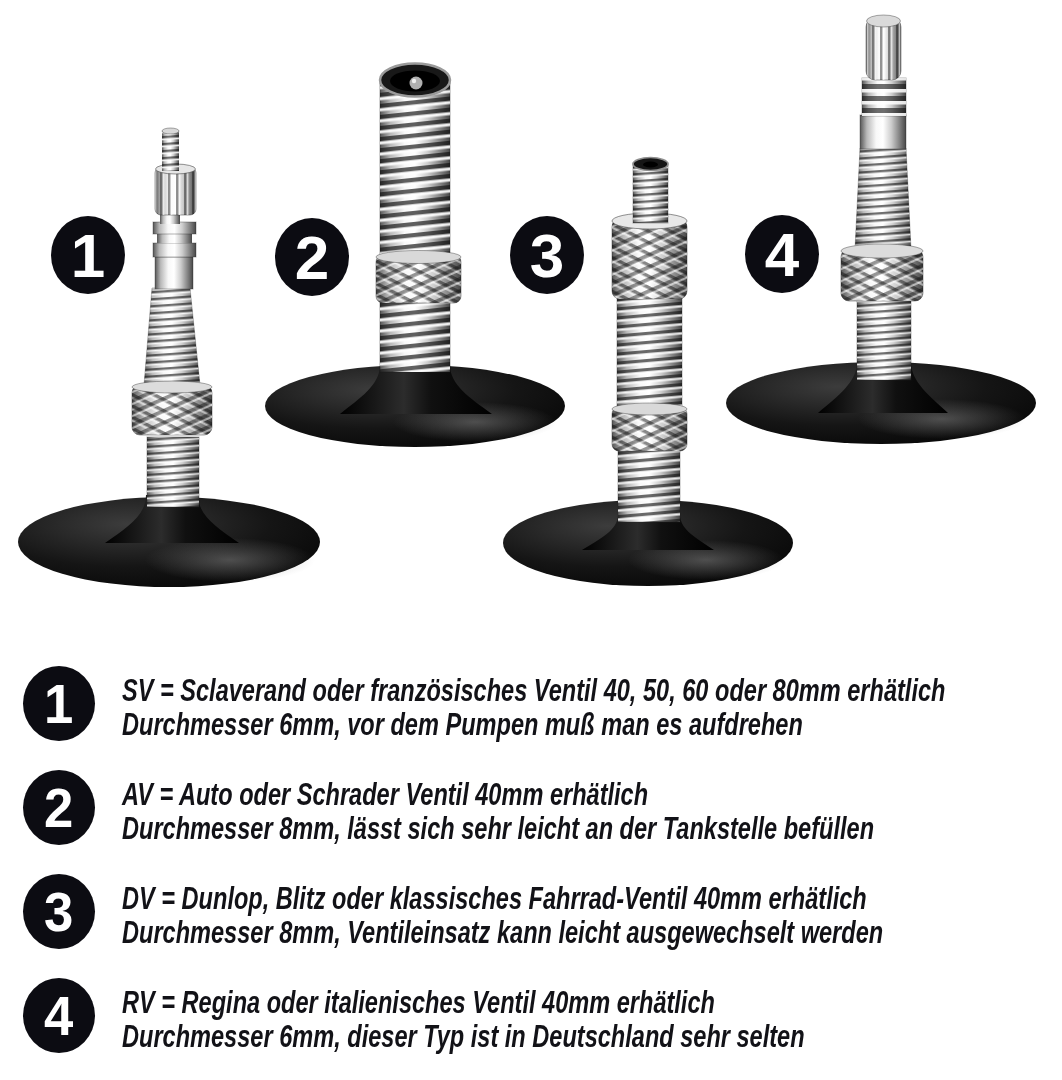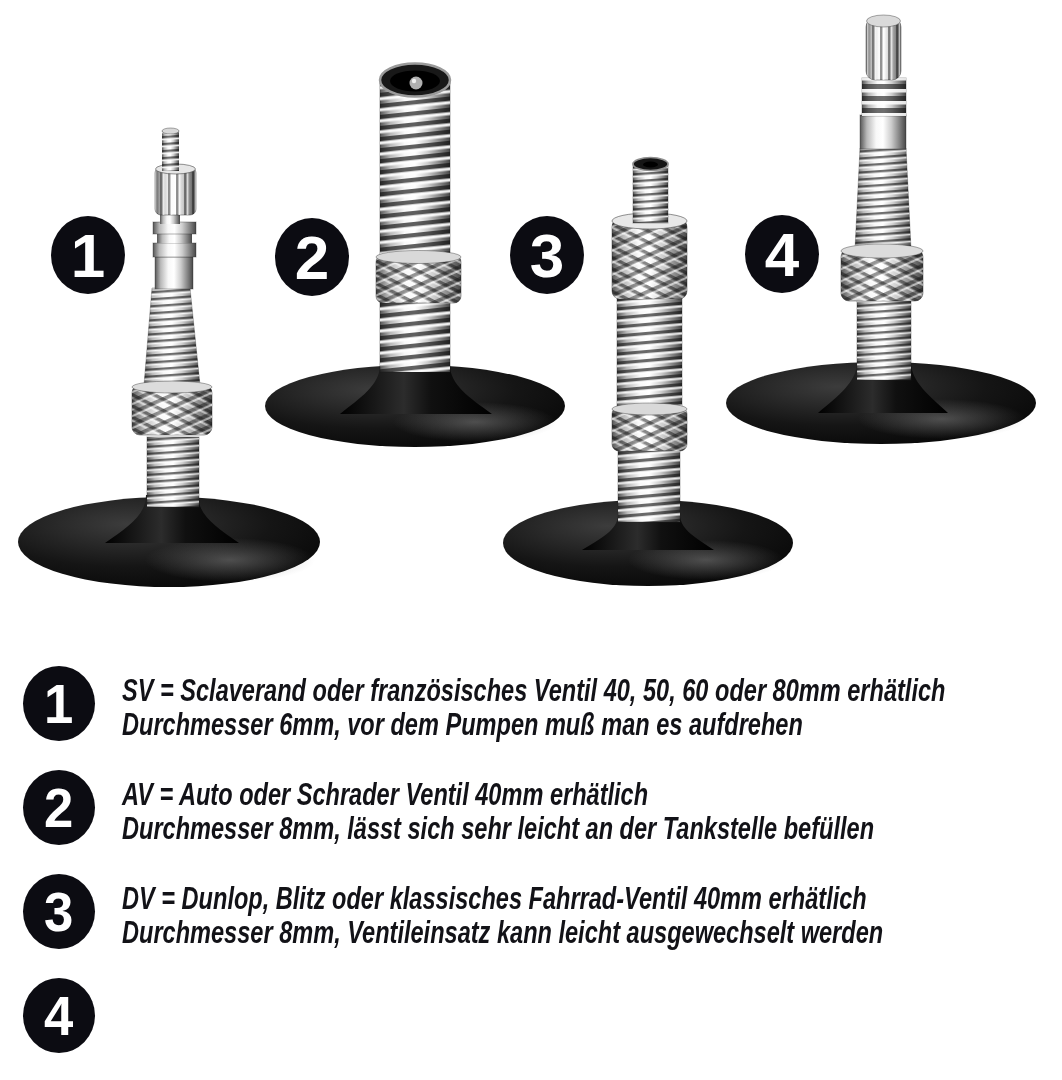--- a/index.html
+++ b/index.html
@@ -242,16 +242,20 @@
       <div class="ltext">
         <div class="lt">DV = Dunlop, Blitz oder klassisches Fahrrad-Ventil 40mm erhätlich</div>
         <div class="lt">Durchmesser 8mm, Ventileinsatz kann leicht ausgewechselt werden</div>
       </div>
     </div>
 
     <div class="legend-item" style="top:978px">
       <div class="lbadge">
         <span>4</span>
       </div>
+      <div class="ltext">
+        <div class="lt">RV = Regina oder italienisches Ventil 40mm erhätlich</div>
+        <div class="lt">Durchmesser 6mm, dieser Typ ist in Deutschland sehr selten</div>
+      </div>
     </div>
 
   </div>
 </div>
 
 </body></html>

